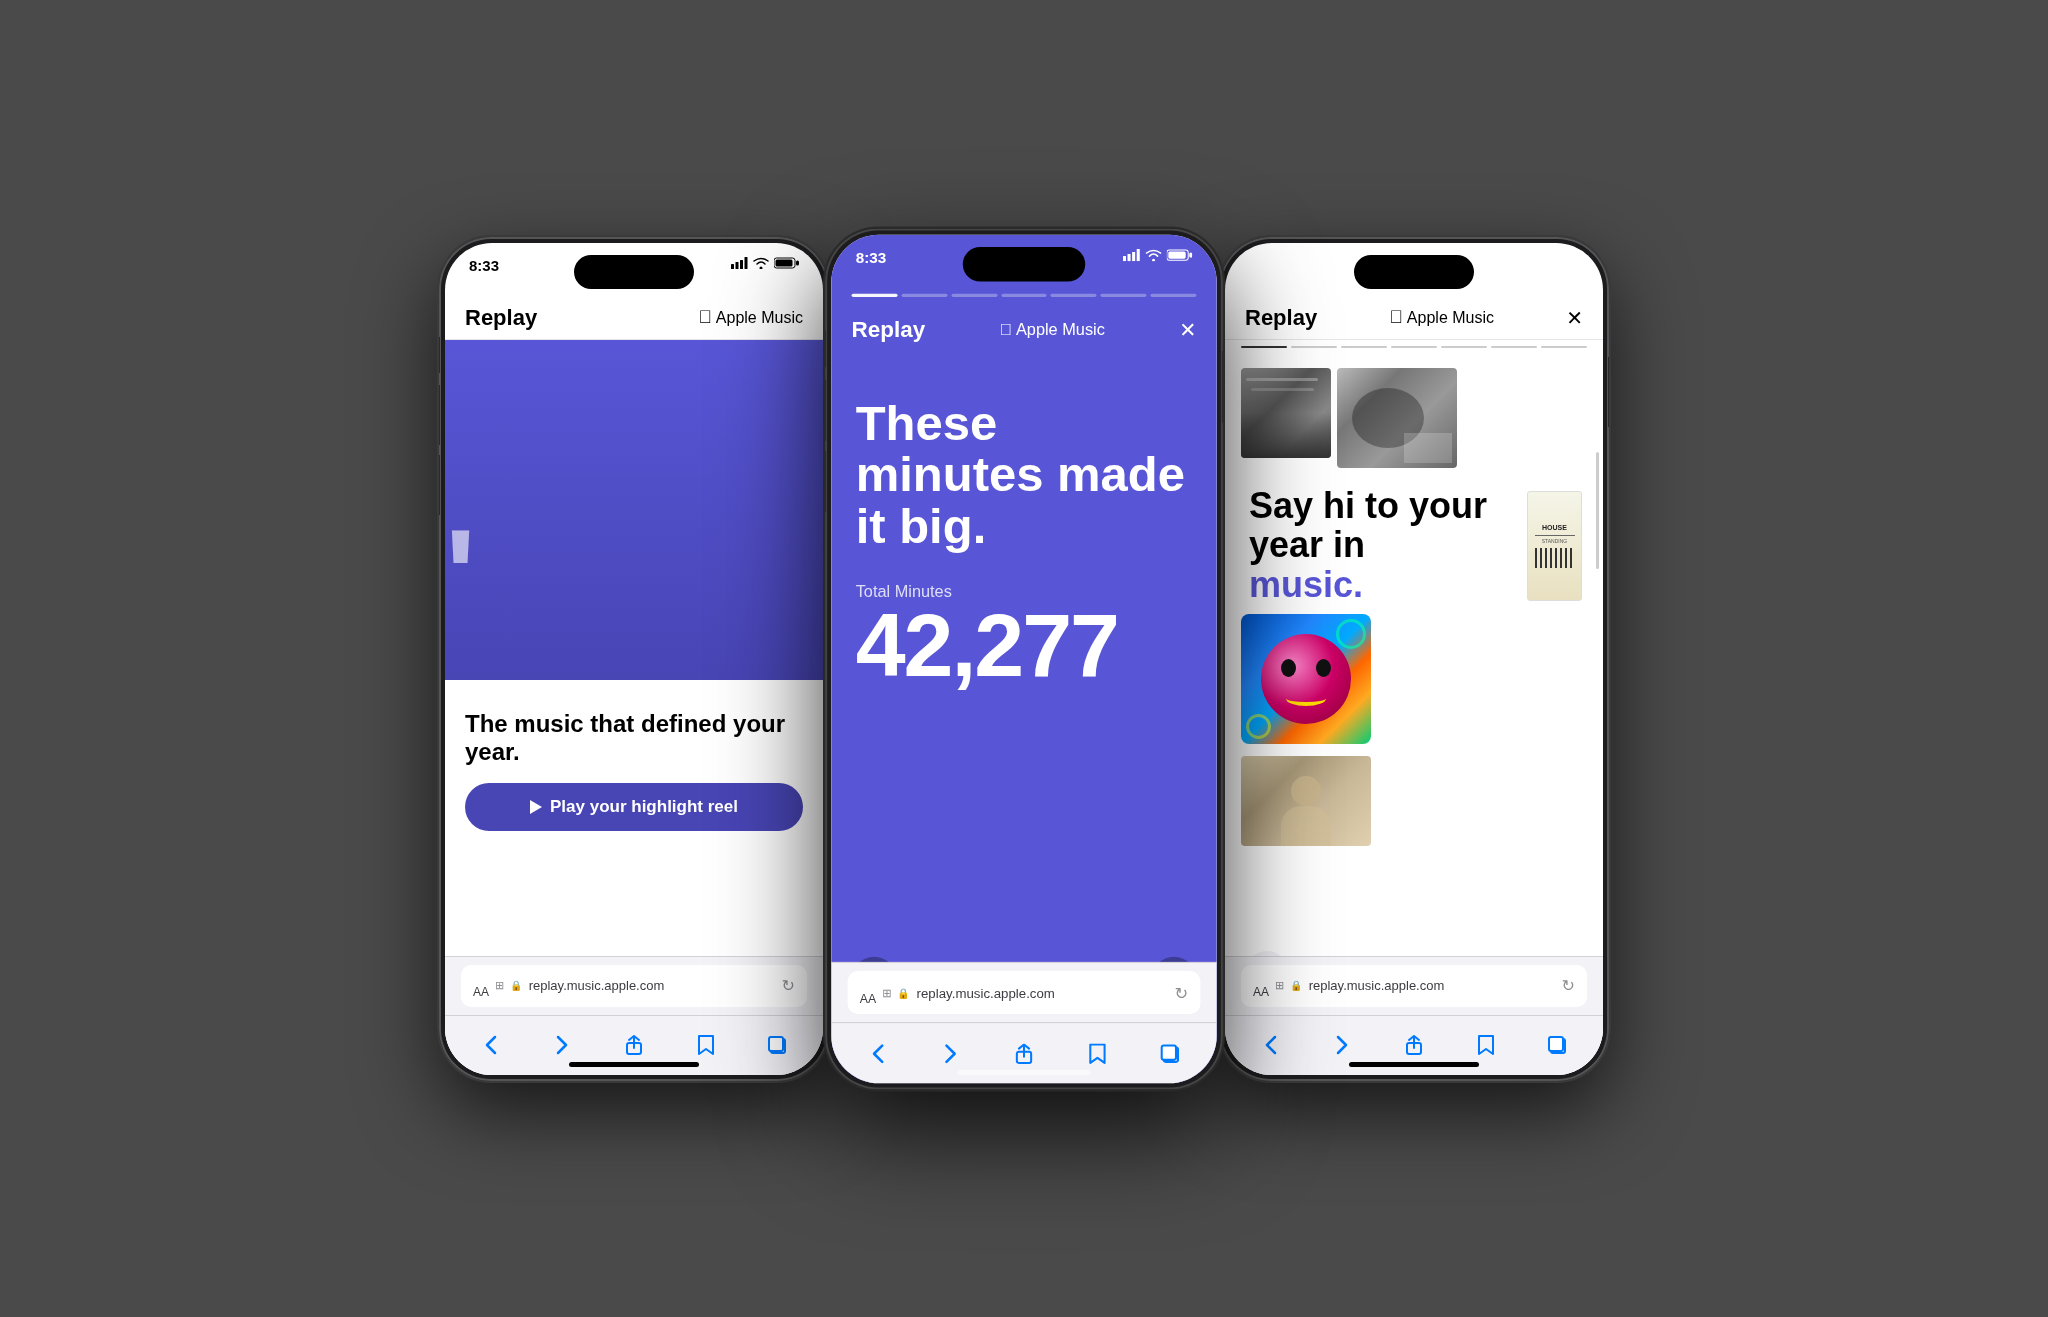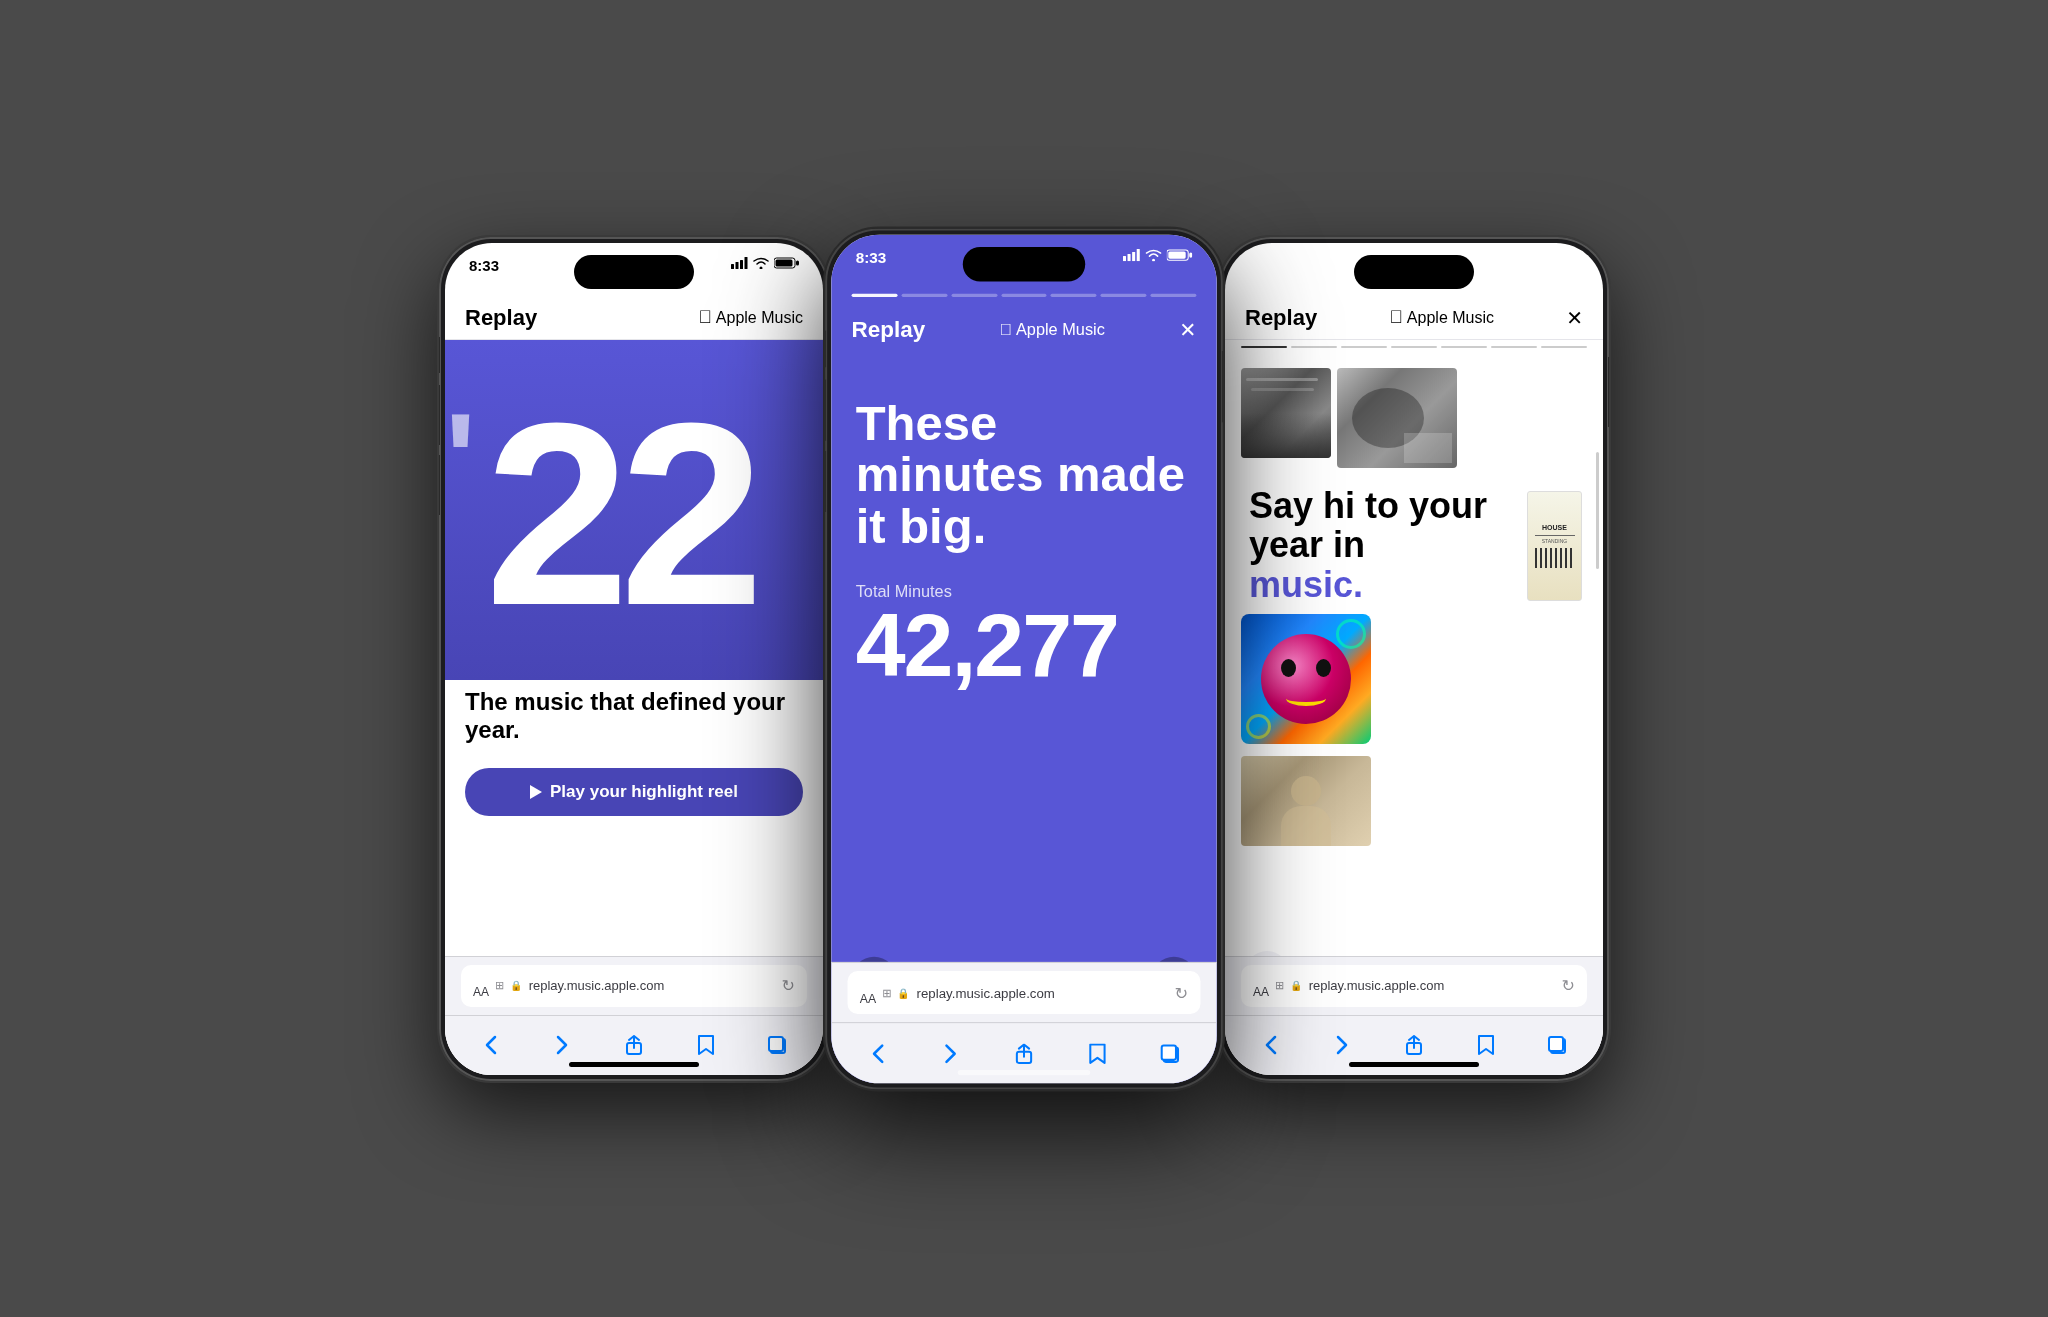--- a/index.html
+++ b/index.html
@@ -149,24 +149,24 @@
       overflow: hidden;
       position: relative;
     }
 
     .year-inner {
       position: relative;
       left: -10px;
     }
 
     .phone1-body {
-      padding: 8px 20px;
+      padding: 30px 20px;
       display: flex;
       flex-direction: column;
-      gap: 23px;
+      gap: 16px;
     }
 
     .tagline {
       font-size: 24px;
       font-weight: 700;
       color: #000;
       line-height: 1.2;
     }
 
     .highlight-btn {
@@ -533,21 +533,20 @@
           <div class="apple-music-logo">
             <span class="apple-logo-icon"></span>
             <span>Apple Music</span>
           </div>
         </div>
 
         <div class="year-display">
           <div class="year-inner">
             <div style="position:relative; display:inline-block;">
               <span style="font-size:130px; font-weight:900; color:rgba(255,255,255,0.6); position:absolute; top:-10px; left:-10px; line-height:1;">'</span>
-              <span style="font-size:260px; font-weight:900; color:white; line-height:0.85; letter-spacing:-10px; display:block; margin-left:30px;">22</span>
             </div>
           </div>
         </div>
 
         <div class="phone1-body">
           <div class="tagline">The music that defined your year.</div>
           <button class="highlight-btn">
             <span class="play-icon"></span>
             <span>Play your highlight reel</span>
           </button>

